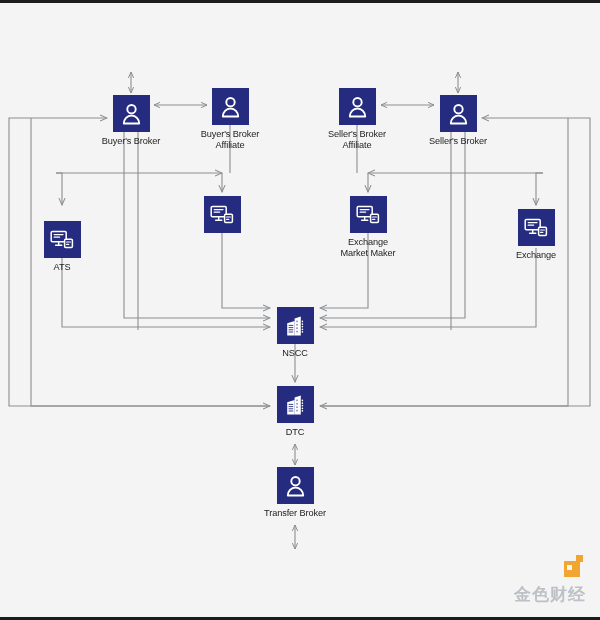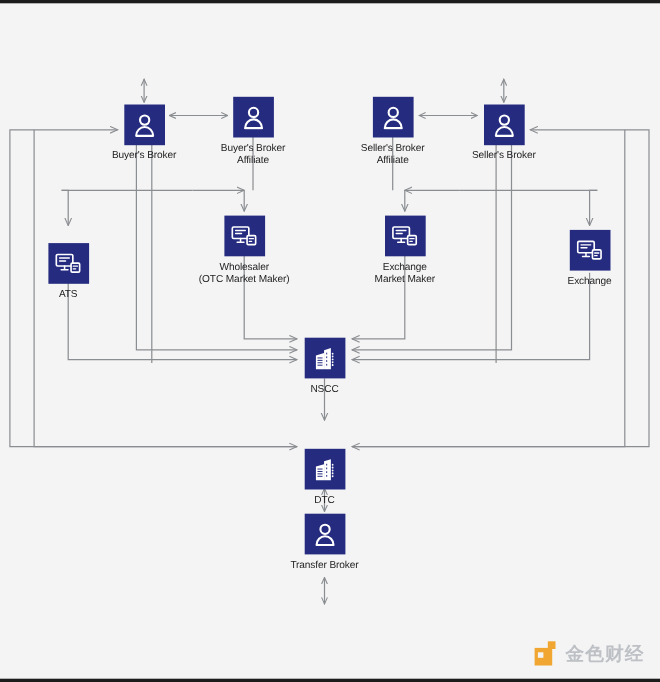--- a/index.html
+++ b/index.html
@@ -59,23 +59,24 @@
     color: #1d1d1f;
     letter-spacing: -0.1px;
     white-space: pre-line;
   }
 
   #watermark {
     position: absolute;
     right: 14px;
     bottom: 14px;
     display: flex;
-    align-items: flex-start;
+    align-items: flex-end;
     gap: 6px;
     opacity: 0.92;
+    flex-direction: column;
   }
   #watermark .mark {
     position: relative;
     width: 22px;
     height: 22px;
   }
   #watermark .mark .sq {
     position: absolute;
     background: #f0a020;
   }
@@ -225,22 +226,20 @@
   <div class="node" style="left:222px; top:196px;">
     <div class="tile">
       <svg width="24" height="22" viewBox="0 0 24 22">
         <rect x="1.2" y="2.4" width="15" height="10.4" rx="1.2" fill="none" stroke="#ffffff" stroke-width="1.5"></rect>
         <path d="M4.2 5.6 h8.8 M4.2 8.2 h5.4" stroke="#ffffff" stroke-width="1.3" stroke-linecap="round"></path>
         <path d="M8.7 12.8 v3.4 M5.6 16.2 h6.2" stroke="#ffffff" stroke-width="1.4" stroke-linecap="round"></path>
         <rect x="14.6" y="10.2" width="7.8" height="8.2" rx="1.1" fill="#252c80" stroke="#ffffff" stroke-width="1.5"></rect>
         <path d="M16.6 13.0 h3.8 M16.6 15.4 h2.2" stroke="#ffffff" stroke-width="1.2" stroke-linecap="round"></path>
       </svg>
     </div>
-    <div class="caption">Wholesaler
-(OTC Market Maker)</div>
   </div>
 
   <div class="node" style="left:368px; top:196px;">
     <div class="tile">
       <svg width="24" height="22" viewBox="0 0 24 22">
         <rect x="1.2" y="2.4" width="15" height="10.4" rx="1.2" fill="none" stroke="#ffffff" stroke-width="1.5"></rect>
         <path d="M4.2 5.6 h8.8 M4.2 8.2 h5.4" stroke="#ffffff" stroke-width="1.3" stroke-linecap="round"></path>
         <path d="M8.7 12.8 v3.4 M5.6 16.2 h6.2" stroke="#ffffff" stroke-width="1.4" stroke-linecap="round"></path>
         <rect x="14.6" y="10.2" width="7.8" height="8.2" rx="1.1" fill="#252c80" stroke="#ffffff" stroke-width="1.5"></rect>
         <path d="M16.6 13.0 h3.8 M16.6 15.4 h2.2" stroke="#ffffff" stroke-width="1.2" stroke-linecap="round"></path>
@@ -269,21 +268,21 @@
         <path d="M10.6 3.4 L16.8 1.4 L16.8 20.6 L10.6 20.6 Z" fill="#ffffff"></path>
         <path d="M3.2 8.2 L10.6 6.0 L10.6 20.6 L3.2 20.6 Z" fill="#ffffff"></path>
         <path d="M4.6 10.4 h4.6 M4.6 12.6 h4.6 M4.6 14.8 h4.6 M4.6 17.0 h4.6" stroke="#252c80" stroke-width="0.9"></path>
         <path d="M13.0 5.6 v1.6 M13.0 9.0 v1.6 M13.0 12.4 v1.6 M13.0 15.8 v1.6" stroke="#252c80" stroke-width="0.9"></path>
         <path d="M18.4 6.4 v0.2 M18.4 9.0 v0.2 M18.4 11.6 v0.2 M18.4 14.2 v0.2 M18.4 16.8 v0.2" stroke="#ffffff" stroke-width="1.6" stroke-linecap="round"></path>
       </svg>
     </div>
     <div class="caption">NSCC</div>
   </div>
 
-  <div class="node" style="left:295px; top:408px;">
+  <div class="node" style="left:295px; top:386px;">
     <div class="tile">
       <svg width="23" height="22" viewBox="0 0 23 22">
         <path d="M10.6 3.4 L16.8 1.4 L16.8 20.6 L10.6 20.6 Z" fill="#ffffff"></path>
         <path d="M3.2 8.2 L10.6 6.0 L10.6 20.6 L3.2 20.6 Z" fill="#ffffff"></path>
         <path d="M4.6 10.4 h4.6 M4.6 12.6 h4.6 M4.6 14.8 h4.6 M4.6 17.0 h4.6" stroke="#252c80" stroke-width="0.9"></path>
         <path d="M13.0 5.6 v1.6 M13.0 9.0 v1.6 M13.0 12.4 v1.6 M13.0 15.8 v1.6" stroke="#252c80" stroke-width="0.9"></path>
         <path d="M18.4 6.4 v0.2 M18.4 9.0 v0.2 M18.4 11.6 v0.2 M18.4 14.2 v0.2 M18.4 16.8 v0.2" stroke="#ffffff" stroke-width="1.6" stroke-linecap="round"></path>
       </svg>
     </div>
     <div class="caption">DTC</div>

